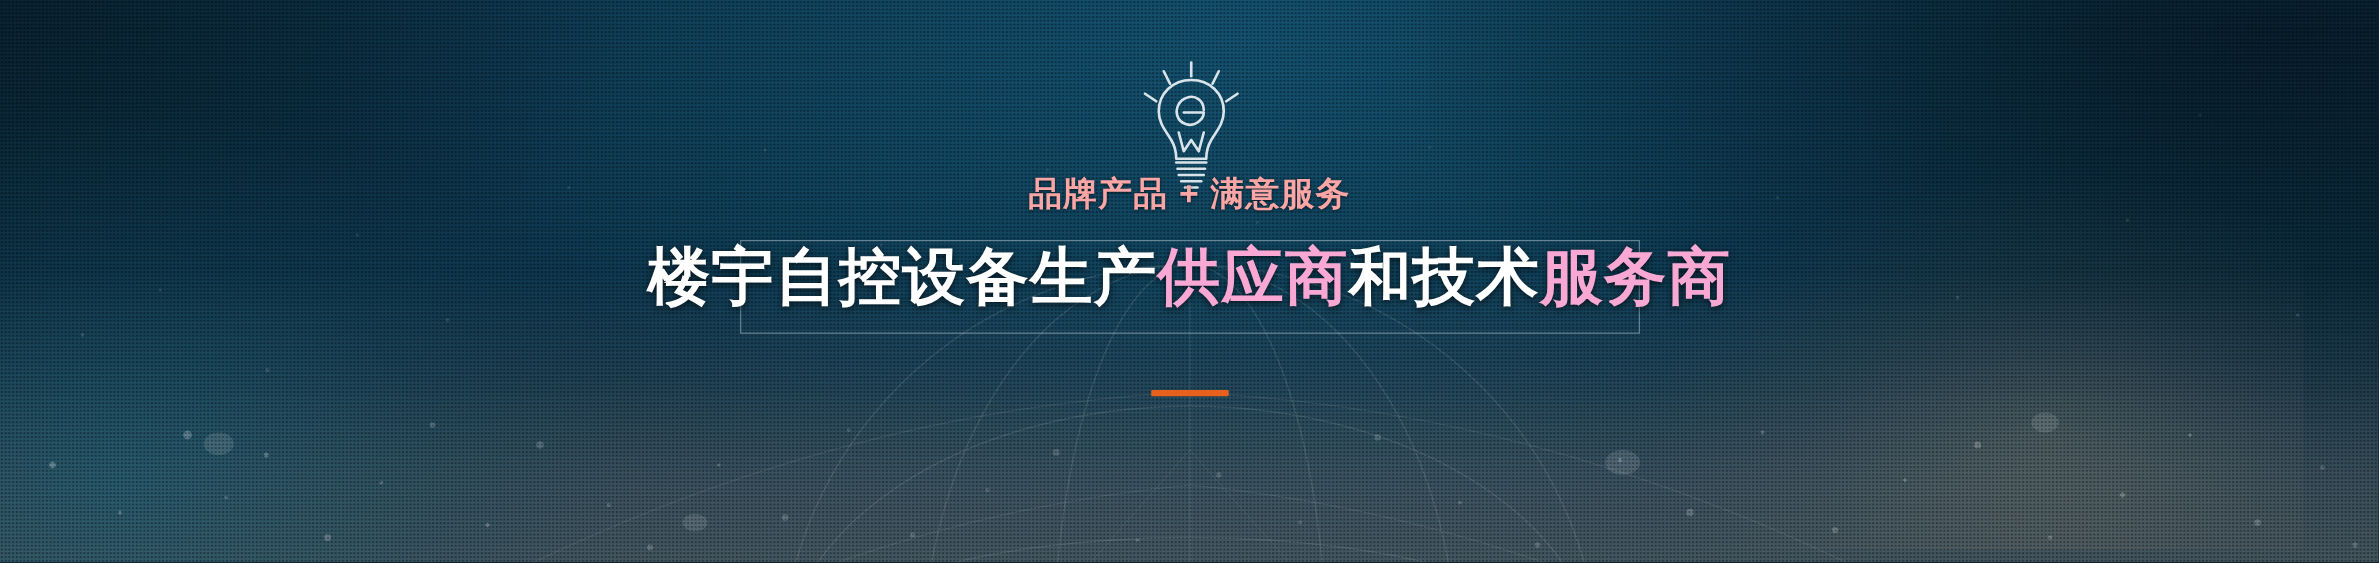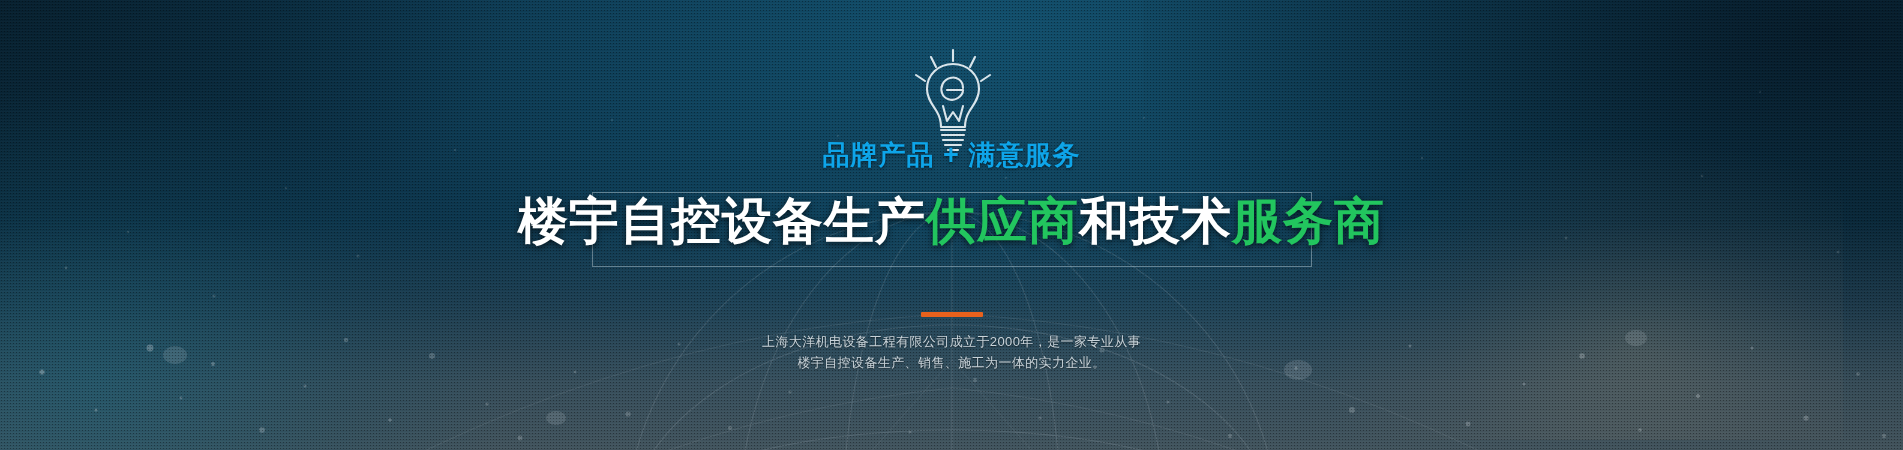--- a/index.html
+++ b/index.html
@@ -132,41 +132,41 @@
     top: 142px;
     text-align: center;
     line-height: 1;
   }
   .tagline-text {
     display: inline-block;
     padding: 0 22px;
     font-size: 27px;
     font-weight: bold;
     letter-spacing: 1px;
-    color: #0ea5e9;
+    color: #fca5a5;
     text-shadow: 0 1px 3px rgba(0,0,0,0.55);
   }
 
   .headline {
     position: absolute;
     left: 0; right: 0;
     top: 196px;
     text-align: center;
     line-height: 1;
     white-space: nowrap;
   }
   .headline-text {
     display: inline-block;
     font-size: 50px;
     font-weight: bold;
     letter-spacing: 1px;
     color: #ffffff;
     text-shadow: 0 2px 6px rgba(0,0,0,0.65);
   }
-  .hl-red { color: #22c55e; }
+  .hl-red { color: #f9a8d4; }
 
   .divider {
     position: absolute;
     left: 50%;
     top: 312px;
     width: 62px;
     height: 5px;
     margin-left: -31px;
     background: #e8611c;
     border-radius: 1px;
@@ -336,19 +336,15 @@
     <div class="tagline">
       <span class="tagline-text">品牌产品 + 满意服务</span>
     </div>
 
     <div class="headline">
       <span class="headline-text"><span>楼宇自控设备生产</span><span class="hl-red">供应商</span><span>和技术</span><span class="hl-red">服务商</span></span>
     </div>
 
     <div class="divider"></div>
 
-    <div class="desc">
-      <div class="desc-line">上海大洋机电设备工程有限公司成立于2000年，是一家专业从事</div>
-      <div class="desc-line">楼宇自控设备生产、销售、施工为一体的实力企业。</div>
-    </div>
 
   </div>
 </div>
 
 </body></html>

